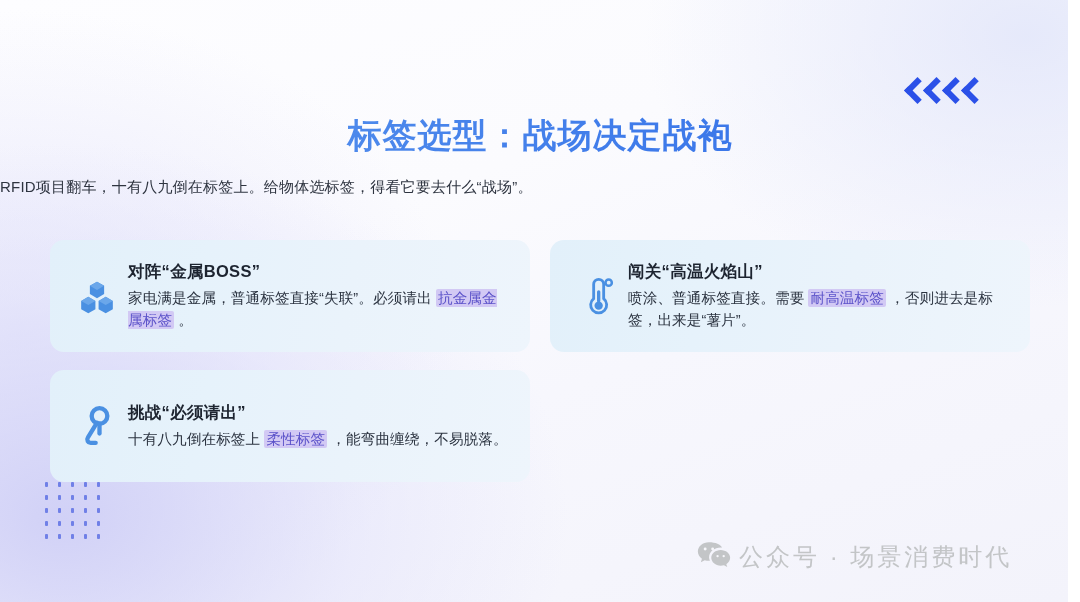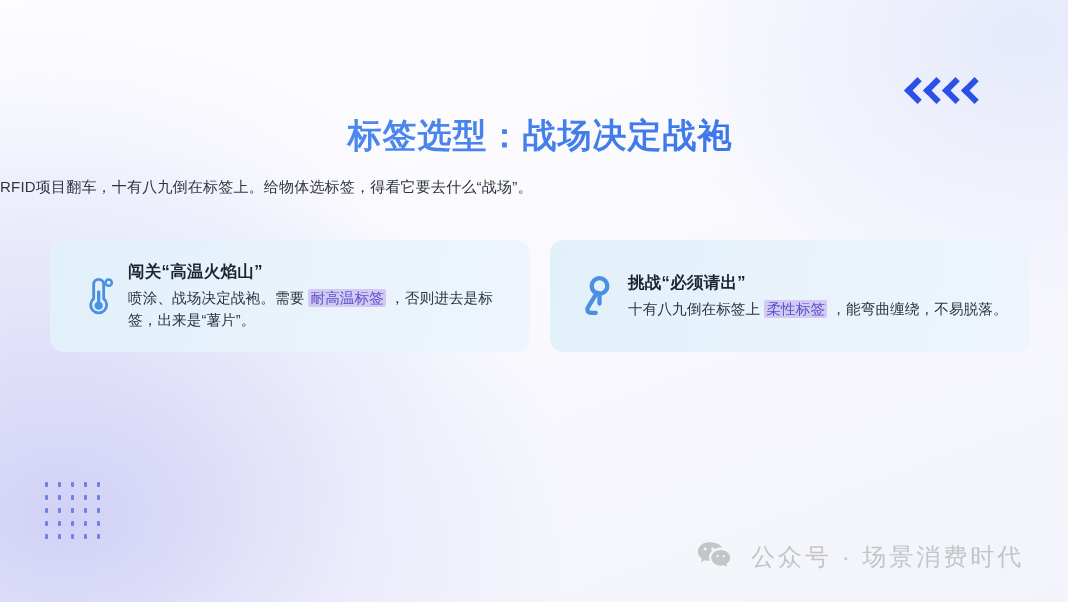--- a/index.html
+++ b/index.html
@@ -152,21 +152,21 @@
     border-radius: 2px;
   }
 
   
   .footer {
     position: absolute;
     left: 697px;
     top: 540px;
     display: flex;
     align-items: center;
-    gap: 20px;
+    gap: 8px;
     color: #c3c5c7;
   }
   .footer-text {
     font-size: 24px;
     letter-spacing: 3px;
     color: #c3c5c7;
   }
 </style>
 </head>
 <body>
@@ -207,33 +207,49 @@
       <i></i>
       <i></i>
   </div>
 
   <div class="title">标签选型：战场决定战袍</div>
 
   <div class="subtitle">RFID项目翻车，十有八九倒在标签上。给物体选标签，得看它要去什么“战场”。</div>
 
   <div class="cards">
 
+    <div class="card">
+      <div class="card-icon">
+        <svg width="38" height="38" viewBox="0 0 48 48" fill="none">
+          <path d="M24 6 L33 11.2 V21.6 L24 26.8 L15 21.6 V11.2 Z" fill="#4a90e2"></path>
+          <path d="M13 25 L22 30.2 V40.6 L13 45.8 L4 40.6 V30.2 Z" fill="#4a90e2"></path>
+          <path d="M35 25 L44 30.2 V40.6 L35 45.8 L26 40.6 V30.2 Z" fill="#4a90e2"></path>
+          <path d="M24 6 L33 11.2 L24 16.4 L15 11.2 Z" fill="#6ba7ea"></path>
+          <path d="M13 25 L22 30.2 L13 35.4 L4 30.2 Z" fill="#6ba7ea"></path>
+          <path d="M35 25 L44 30.2 L35 35.4 L26 30.2 Z" fill="#6ba7ea"></path>
+        </svg>
+      </div>
+      <div class="card-body">
+        <div class="card-title">对阵“金属BOSS”</div>
+        <div class="card-desc"><span>家电满是金属，普通标签直接“失联”。必须请出 </span><span class="hl">抗金属金属标签</span><span> 。</span></div>
+      </div>
+    </div>
 
     <div class="card">
       <div class="card-icon">
         <svg width="34" height="40" viewBox="0 0 40 48" fill="none">
           <path d="M16 10 a6 6 0 0 1 12 0 v17.2 a9.6 9.6 0 1 1 -12 0 Z" stroke="#4a90e2" stroke-width="3.4" fill="none"></path>
           <circle cx="22" cy="35.6" r="5" fill="#4a90e2"></circle>
           <rect x="20" y="17" width="4" height="15" rx="2" fill="#4a90e2"></rect>
           <circle cx="34" cy="8" r="3.8" stroke="#4a90e2" stroke-width="3" fill="none"></circle>
         </svg>
       </div>
       <div class="card-body">
         <div class="card-title">闯关“高温火焰山”</div>
-        <div class="card-desc"><span>喷涂、战场决定战袍。需要 </span><span class="hl">耐高温标签</span><span> ，否则进去是标签，出来是“薯片”。</span></div>
+        <div class="card-desc"><span>喷涂、普通标签直接。需要 </span><span class="hl">耐高温标签</span><span> ，否则进去是标签，出来是“薯片”。</span></div>
       </div>
     </div>
 
 
     <div class="card">
       <div class="card-icon">
         <svg width="32" height="40" viewBox="0 0 36 48" fill="none">
           <circle cx="21" cy="12" r="9.4" stroke="#4a90e2" stroke-width="5.2" fill="none"></circle>
           <path d="M18 20 L7 38 a4 4 0 0 0 3.4 6.2 h6" stroke="#4a90e2" stroke-width="5.2" fill="none" stroke-linecap="round"></path>
           <path d="M21 21 L21 33" stroke="#4a90e2" stroke-width="5.2" stroke-linecap="round"></path>

